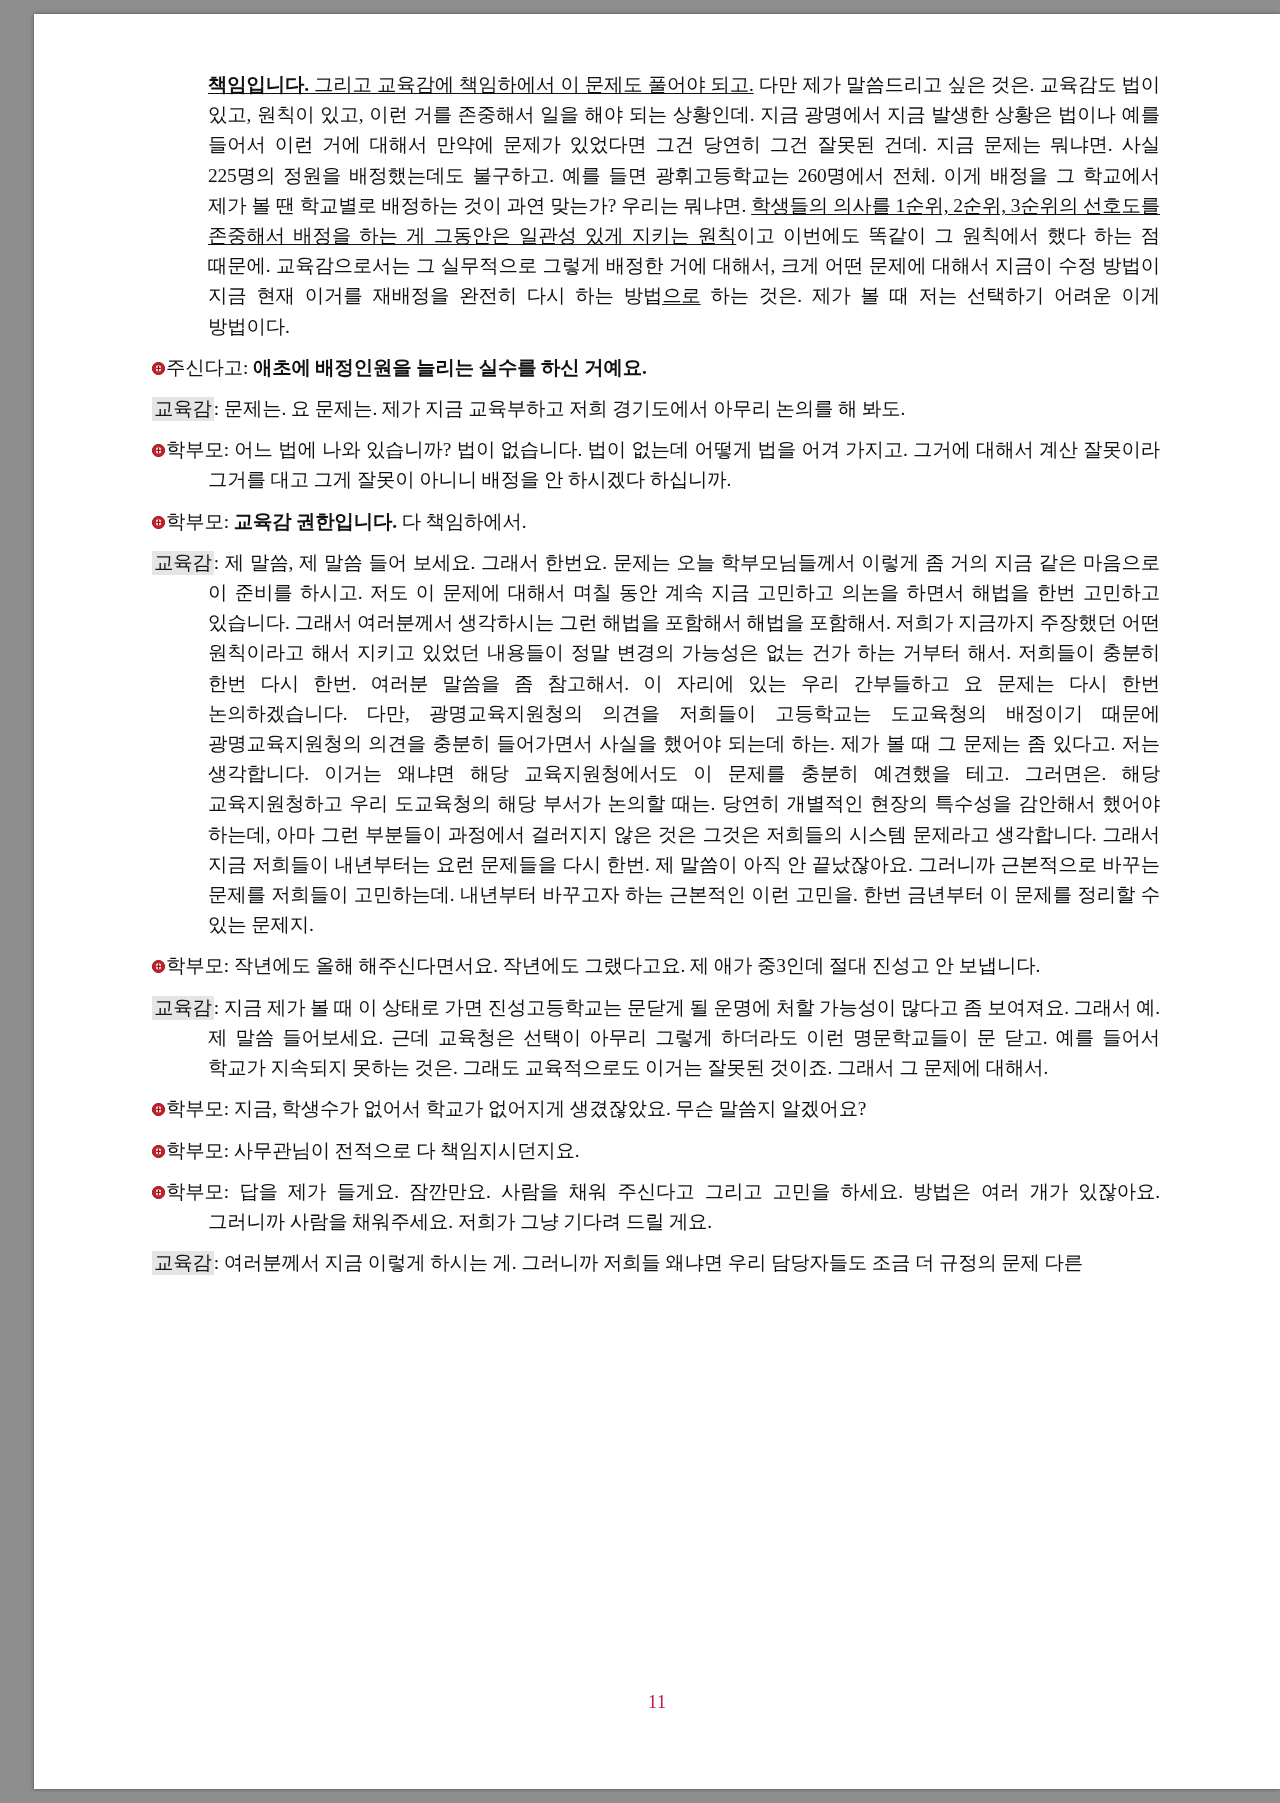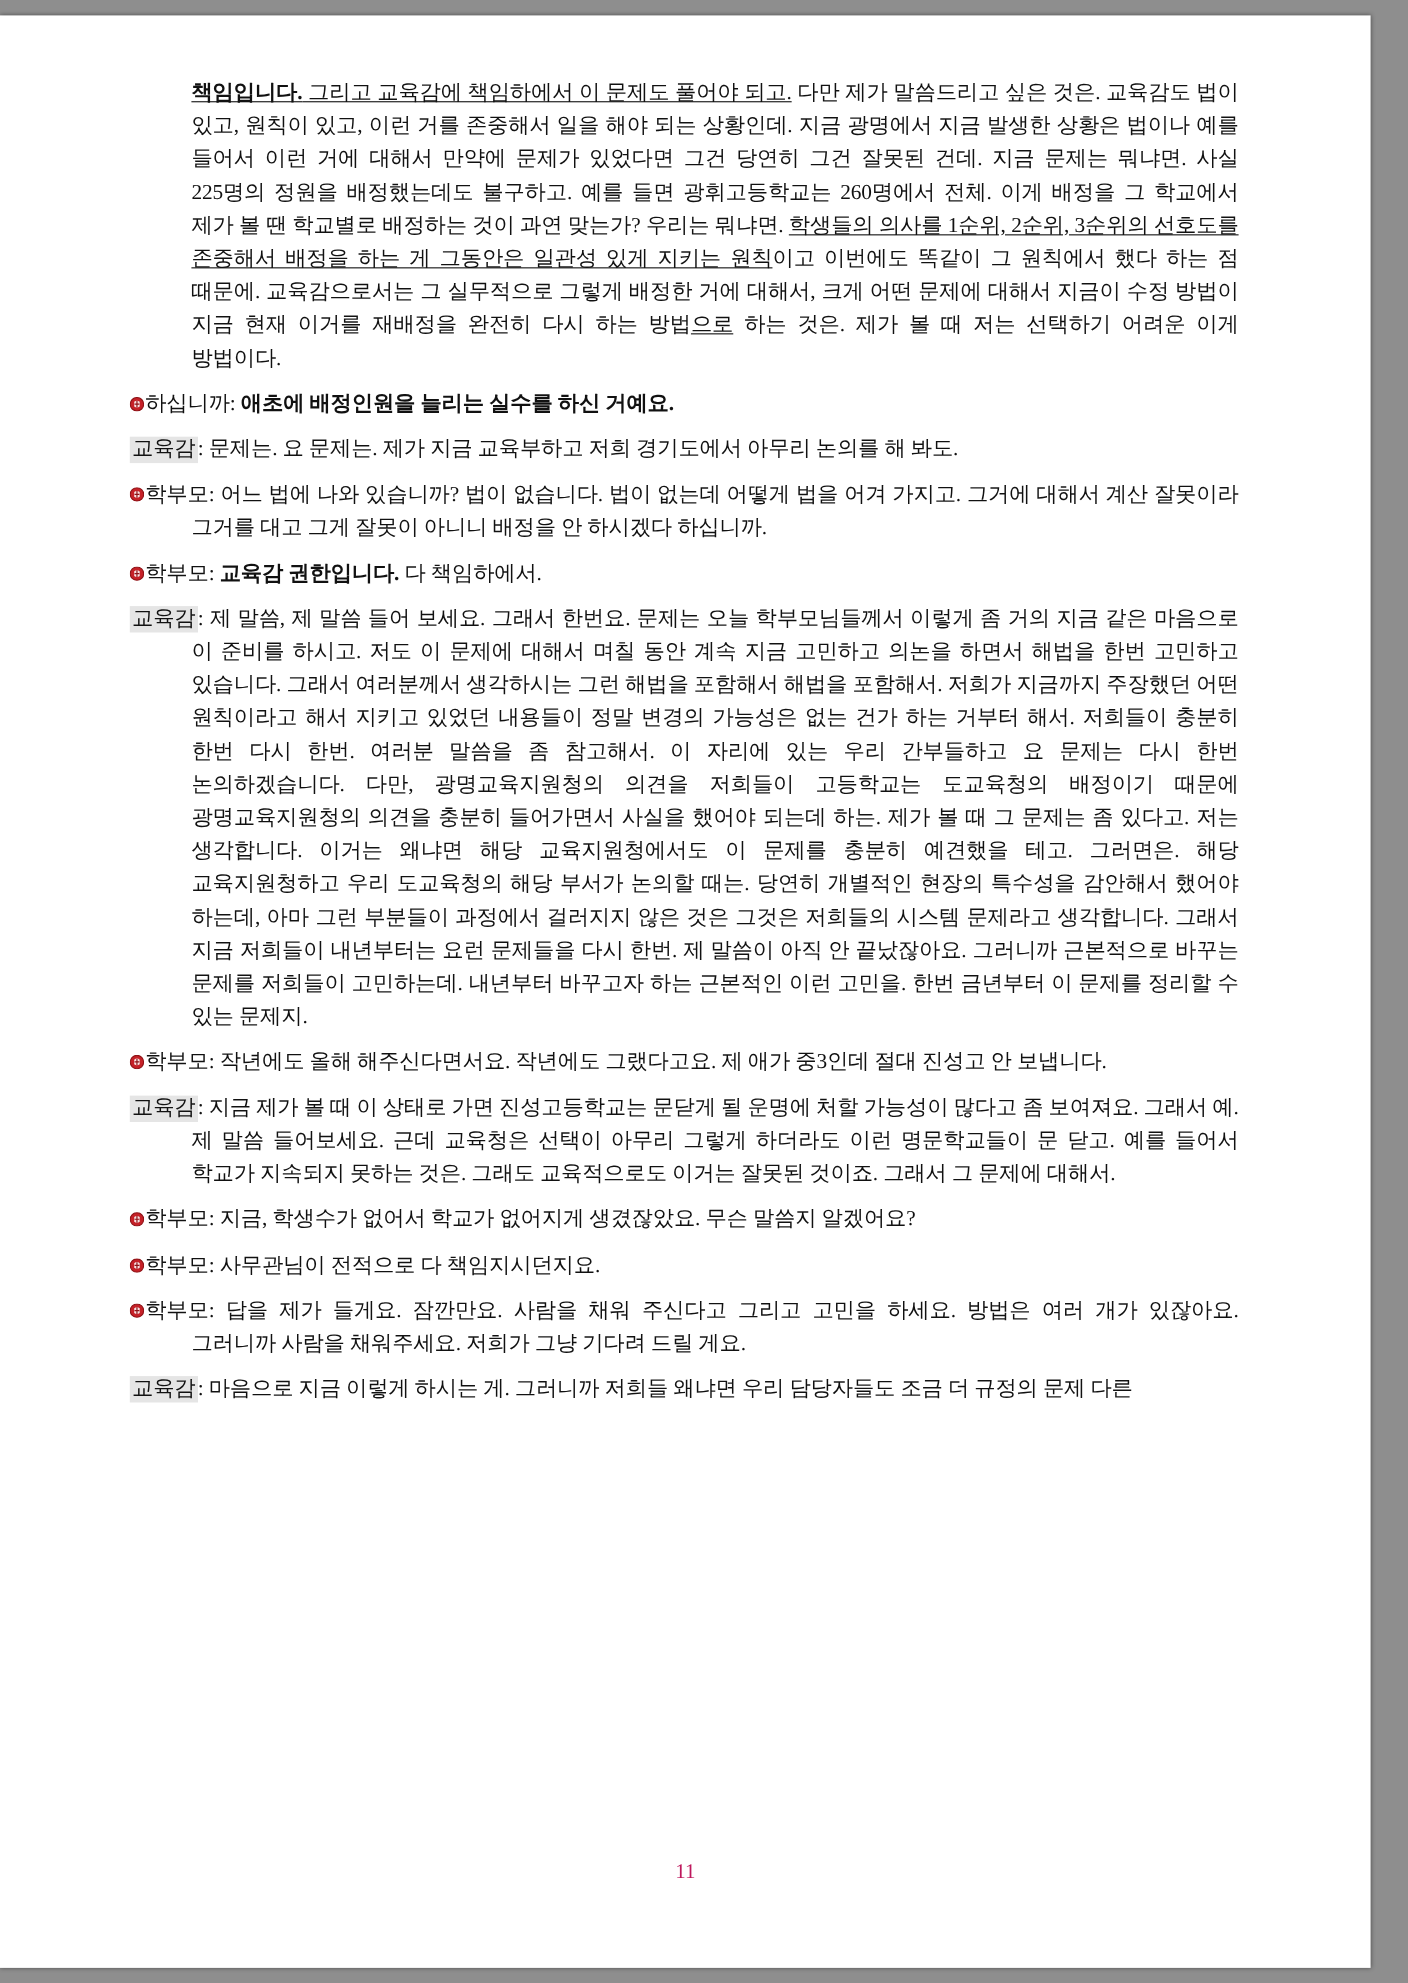--- a/index.html
+++ b/index.html
@@ -14,21 +14,21 @@
     display: flex;
     justify-content: center;
     align-items: flex-start;
   }
 
   .page-shadow {
     width: 1280px;
     height: 1803px;
     background: #8e8e8e;
     display: flex;
-    justify-content: flex-start;
+    justify-content: flex-end;
     padding-top: 14px;
     box-sizing: border-box;
   }
 
   .page {
     position: relative;
     width: 1246px;
     height: 1775px;
     background: #ffffff;
     box-sizing: border-box;
@@ -116,21 +116,21 @@
     <div class="doc-body" id="doc-body">
         <div class="turn first-block no-label">
           <span class="body-text"><span class="bold underline">책임입니다.</span><span class="underline"> 그리고 교육감에 책임하에서 이 문제도 풀어야 되고.</span><span> 다만 제가 말씀드리고 싶은 것은. 교육감도 법이 있고, 원칙이 있고, 이런 거를 존중해서 일을 해야 되는 상황인데. 지금 광명에서 지금 발생한 상황은 법이나 예를 들어서 이런 거에 대해서 만약에 문제가 있었다면 그건 당연히 그건 잘못된 건데. 지금 문제는 뭐냐면. 사실 225명의 정원을 배정했는데도 불구하고. 예를 들면 광휘고등학교는 260명에서 전체. 이게 배정을 그 학교에서 제가 볼 땐 학교별로 배정하는 것이 과연 맞는가? 우리는 뭐냐면. </span><span class="underline">학생들의 의사를 1순위, 2순위, 3순위의 선호도를 존중해서 배정을 하는 게 그동안은 일관성 있게 지키는 원칙</span><span>이고 이번에도 똑같이 그 원칙에서 했다 하는 점 때문에. 교육감으로서는 그 실무적으로 그렇게 배정한 거에 대해서, 크게 어떤 문제에 대해서 지금이 수정 방법이 지금 현재 이거를 재배정을 완전히 다시 하는 방법</span><span class="underline">으로</span><span> 하는 것은. 제가 볼 때 저는 선택하기 어려운 이게 방법이다.</span></span>
         </div>
         <div class="turn">
           <span class="body-text"><span class="seal-icon"><svg width="13" height="13" viewBox="0 0 13 13" xmlns="http://www.w3.org/2000/svg">
                 <circle cx="6.5" cy="6.5" r="6.1" fill="#c62128"></circle>
                 <circle cx="6.5" cy="6.5" r="6.1" fill="none" stroke="#8f1317" stroke-width="1"></circle>
                 <path d="M4.0 4.3 Q6.5 2.4 9.0 4.3 L9.0 8.6 Q6.5 10.4 4.0 8.6 Z" fill="#ffffff" opacity="0.88"></path>
                 <path d="M6.5 3.4 L6.5 9.5 M4.3 6.4 L8.7 6.4" stroke="#8f1317" stroke-width="1.1"></path>
-              </svg></span><span class="label-plain">하십니까</span><span>: </span><span class="bold">애초에 배정인원을 늘리는 실수를 하신 거예요.</span></span>
+              </svg></span><span class="label-plain">주신다고</span><span>: </span><span class="bold">애초에 배정인원을 늘리는 실수를 하신 거예요.</span></span>
         </div>
         <div class="turn">
           <span class="body-text"><span class="label-gray">교육감</span><span>: </span><span>문제는. 요 문제는. 제가 지금 교육부하고 저희 경기도에서 아무리 논의를 해 봐도.</span></span>
         </div>
         <div class="turn">
           <span class="body-text"><span class="seal-icon"><svg width="13" height="13" viewBox="0 0 13 13" xmlns="http://www.w3.org/2000/svg">
                 <circle cx="6.5" cy="6.5" r="6.1" fill="#c62128"></circle>
                 <circle cx="6.5" cy="6.5" r="6.1" fill="none" stroke="#8f1317" stroke-width="1"></circle>
                 <path d="M4.0 4.3 Q6.5 2.4 9.0 4.3 L9.0 8.6 Q6.5 10.4 4.0 8.6 Z" fill="#ffffff" opacity="0.88"></path>
                 <path d="M6.5 3.4 L6.5 9.5 M4.3 6.4 L8.7 6.4" stroke="#8f1317" stroke-width="1.1"></path>
@@ -176,20 +176,20 @@
         </div>
         <div class="turn">
           <span class="body-text"><span class="seal-icon"><svg width="13" height="13" viewBox="0 0 13 13" xmlns="http://www.w3.org/2000/svg">
                 <circle cx="6.5" cy="6.5" r="6.1" fill="#c62128"></circle>
                 <circle cx="6.5" cy="6.5" r="6.1" fill="none" stroke="#8f1317" stroke-width="1"></circle>
                 <path d="M4.0 4.3 Q6.5 2.4 9.0 4.3 L9.0 8.6 Q6.5 10.4 4.0 8.6 Z" fill="#ffffff" opacity="0.88"></path>
                 <path d="M6.5 3.4 L6.5 9.5 M4.3 6.4 L8.7 6.4" stroke="#8f1317" stroke-width="1.1"></path>
               </svg></span><span class="label-plain">학부모</span><span>: </span><span>답을 제가 들게요. 잠깐만요. 사람을 채워 주신다고 그리고 고민을 하세요. 방법은 여러 개가 있잖아요. 그러니까 사람을 채워주세요. 저희가 그냥 기다려 드릴 게요.</span></span>
         </div>
         <div class="turn">
-          <span class="body-text"><span class="label-gray">교육감</span><span>: </span><span>마음으로 지금 이렇게 하시는 게. 그러니까 저희들 왜냐면 우리 담당자들도 조금 더 규정의 문제 다른</span></span>
+          <span class="body-text"><span class="label-gray">교육감</span><span>: </span><span>여러분께서 지금 이렇게 하시는 게. 그러니까 저희들 왜냐면 우리 담당자들도 조금 더 규정의 문제 다른</span></span>
         </div>
       </div>
 
     <div class="page-number">11</div>
 
   </div>
 </div>
 
 </body></html>

